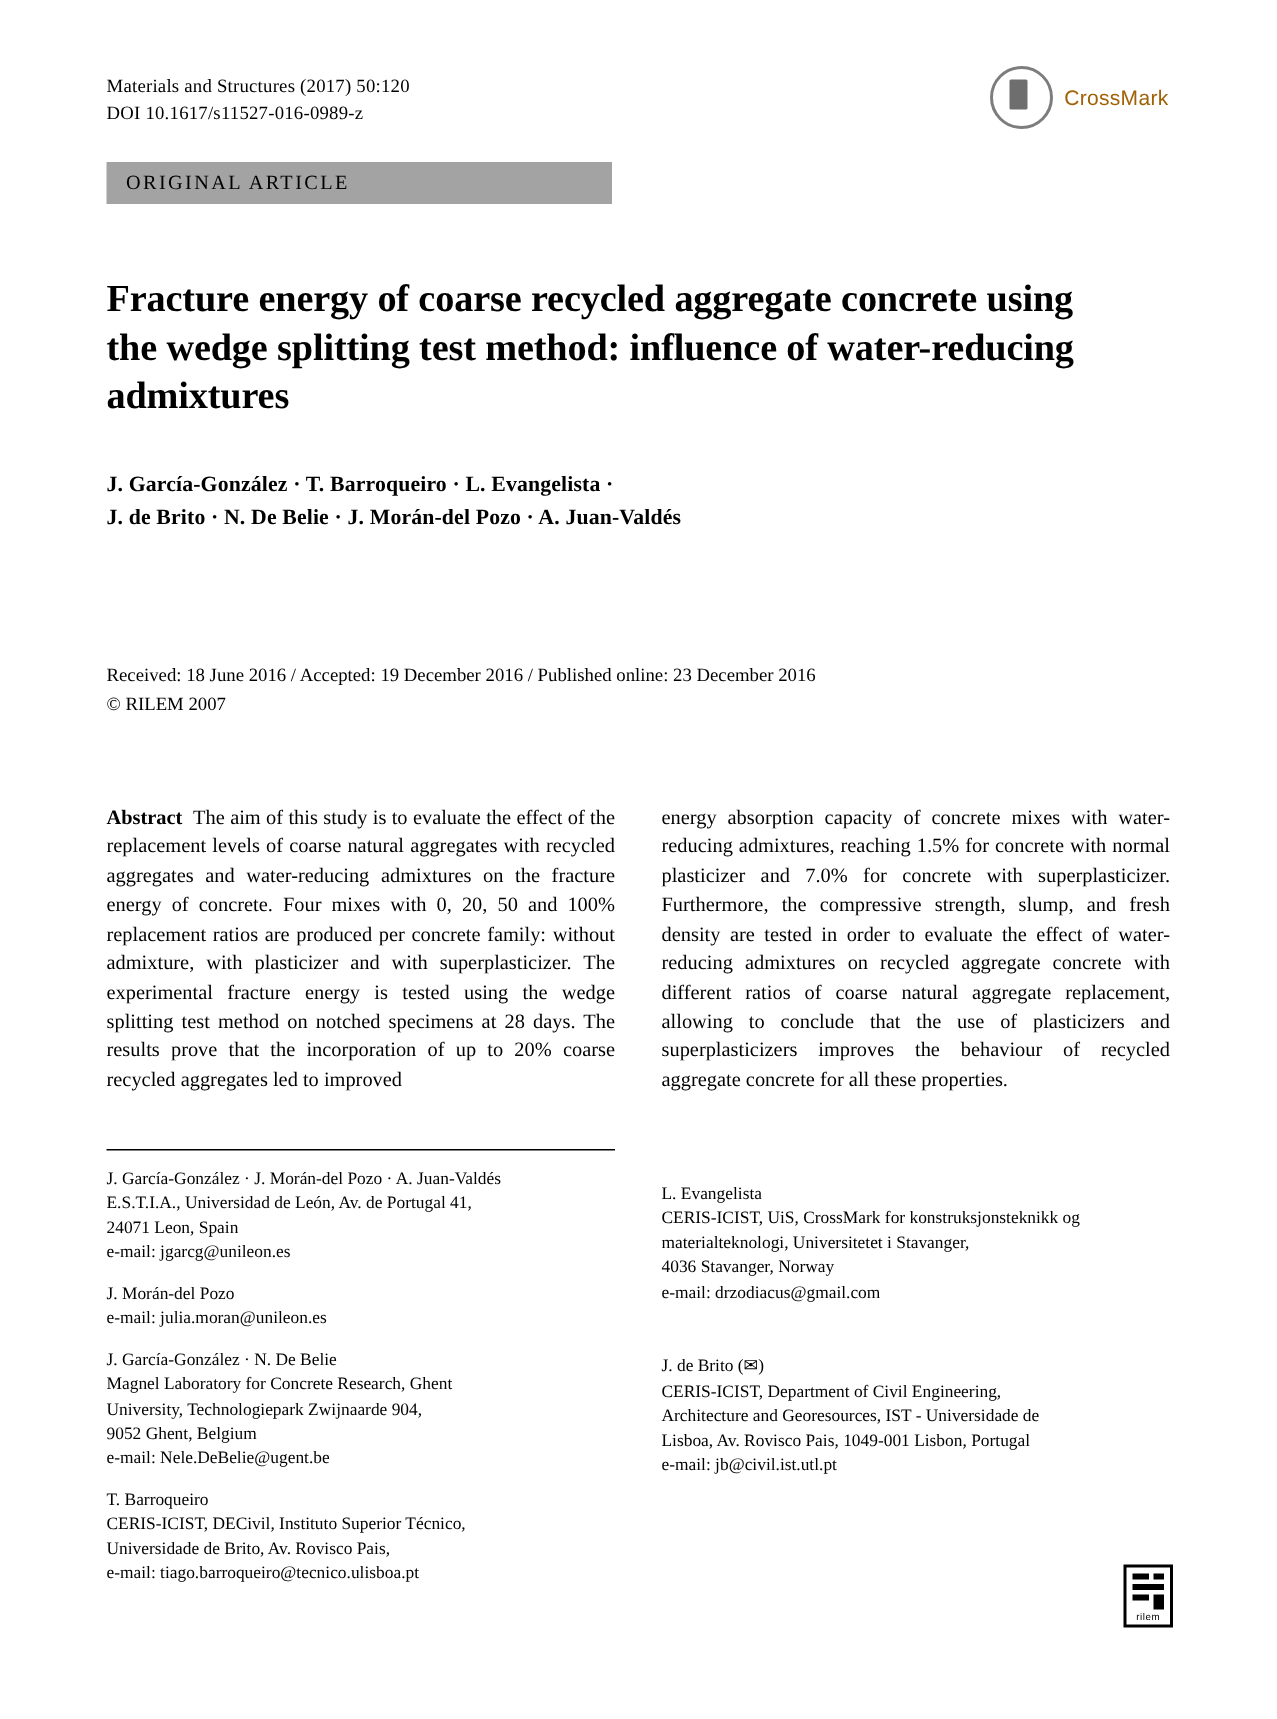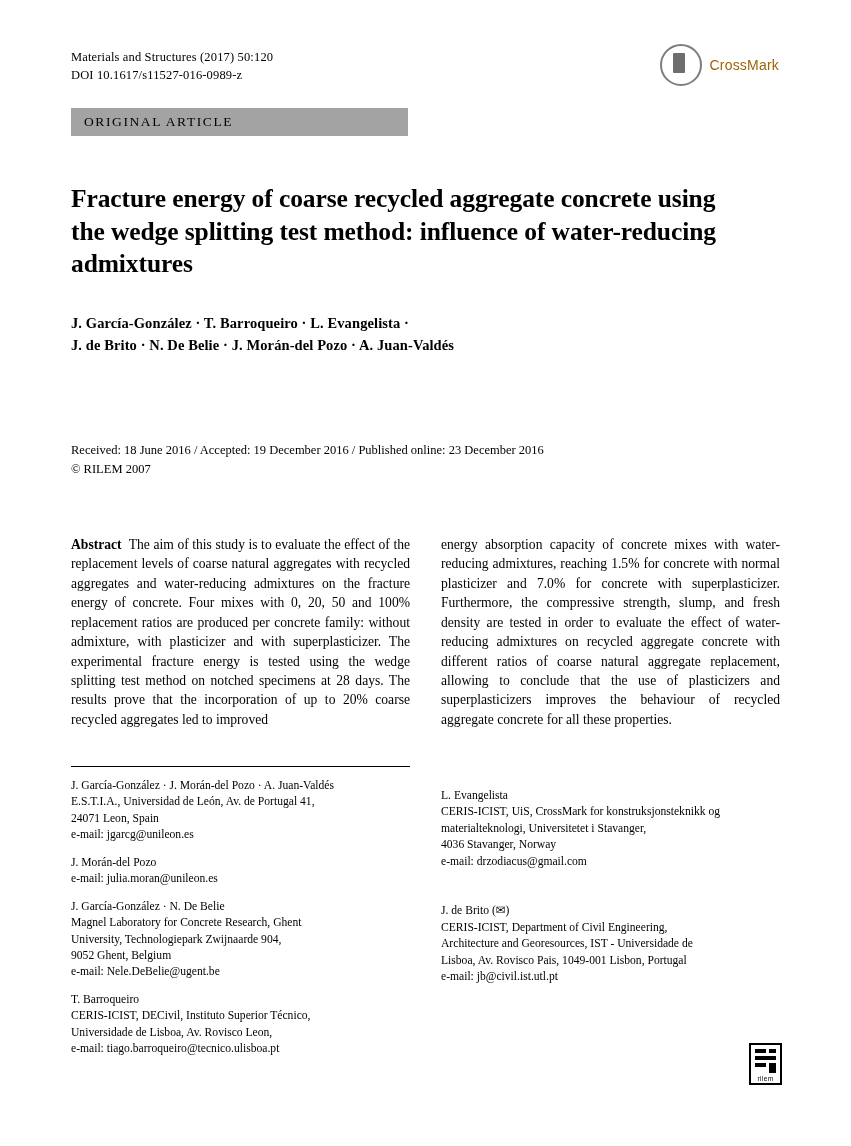--- a/index.html
+++ b/index.html
@@ -250,21 +250,21 @@
           <div>J. García-González · N. De Belie</div>
           <div>Magnel Laboratory for Concrete Research, Ghent</div>
           <div>University, Technologiepark Zwijnaarde 904,</div>
           <div>9052 Ghent, Belgium</div>
           <div>e-mail: Nele.DeBelie@ugent.be</div>
         </div>
 
         <div class="aff-block">
           <div>T. Barroqueiro</div>
           <div>CERIS-ICIST, DECivil, Instituto Superior Técnico,</div>
-          <div>Universidade de Lisboa, Av. Rovisco Leon,</div>
+          <div>Universidade de Brito, Av. Rovisco Pais,</div>
           <div>e-mail: tiago.barroqueiro@tecnico.ulisboa.pt</div>
         </div>
       </div>
 
       <div class="col col-right">
         <div class="aff-spacer"></div>
 
         <div class="aff-block">
           <div>L. Evangelista</div>
           <div>CERIS-ICIST, UiS, CrossMark for konstruksjonsteknikk og</div>

